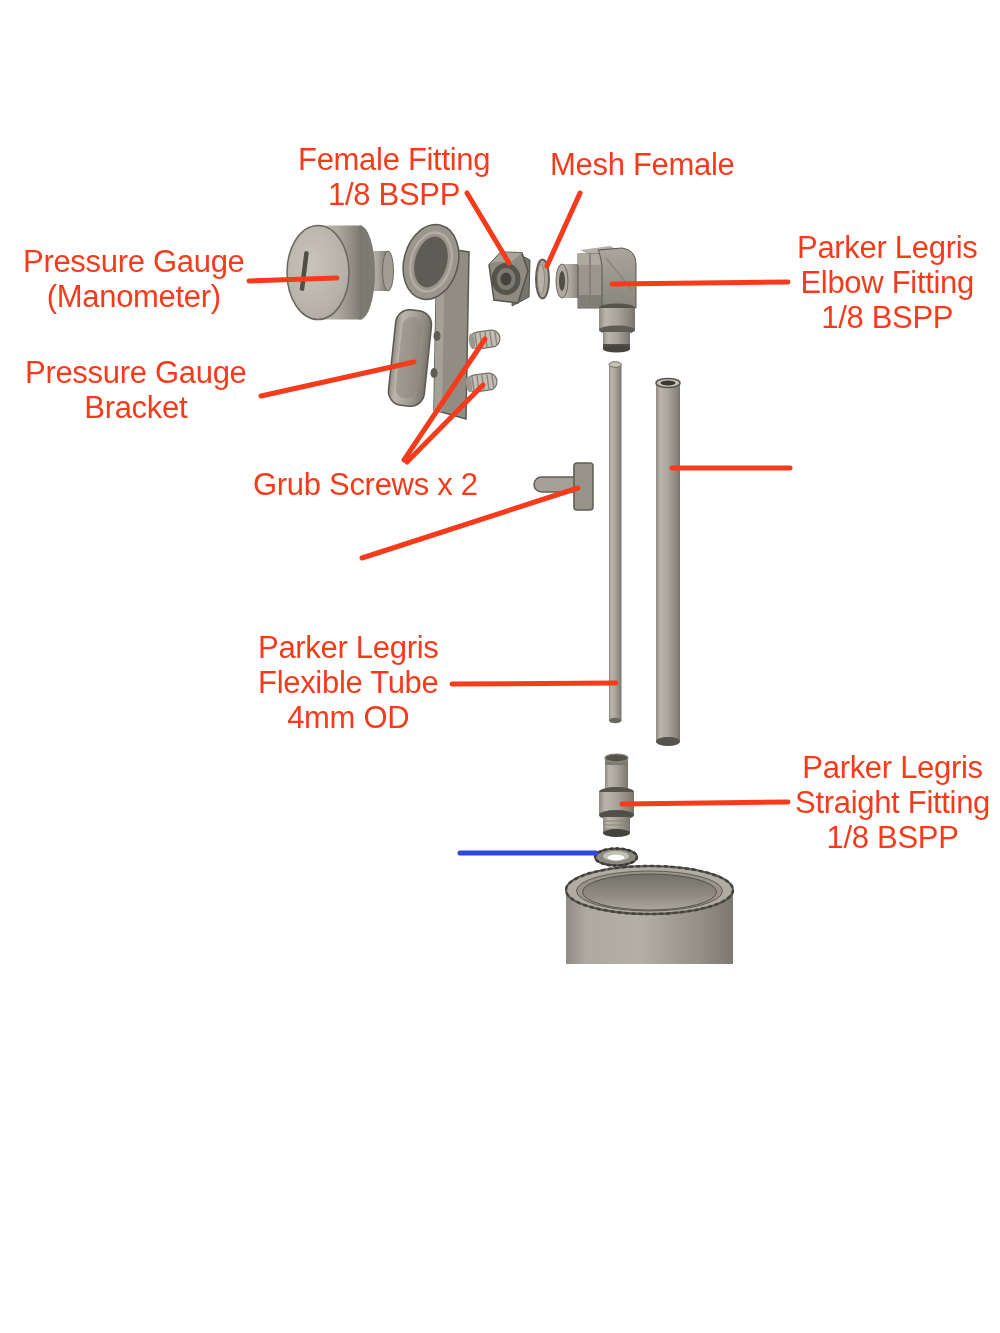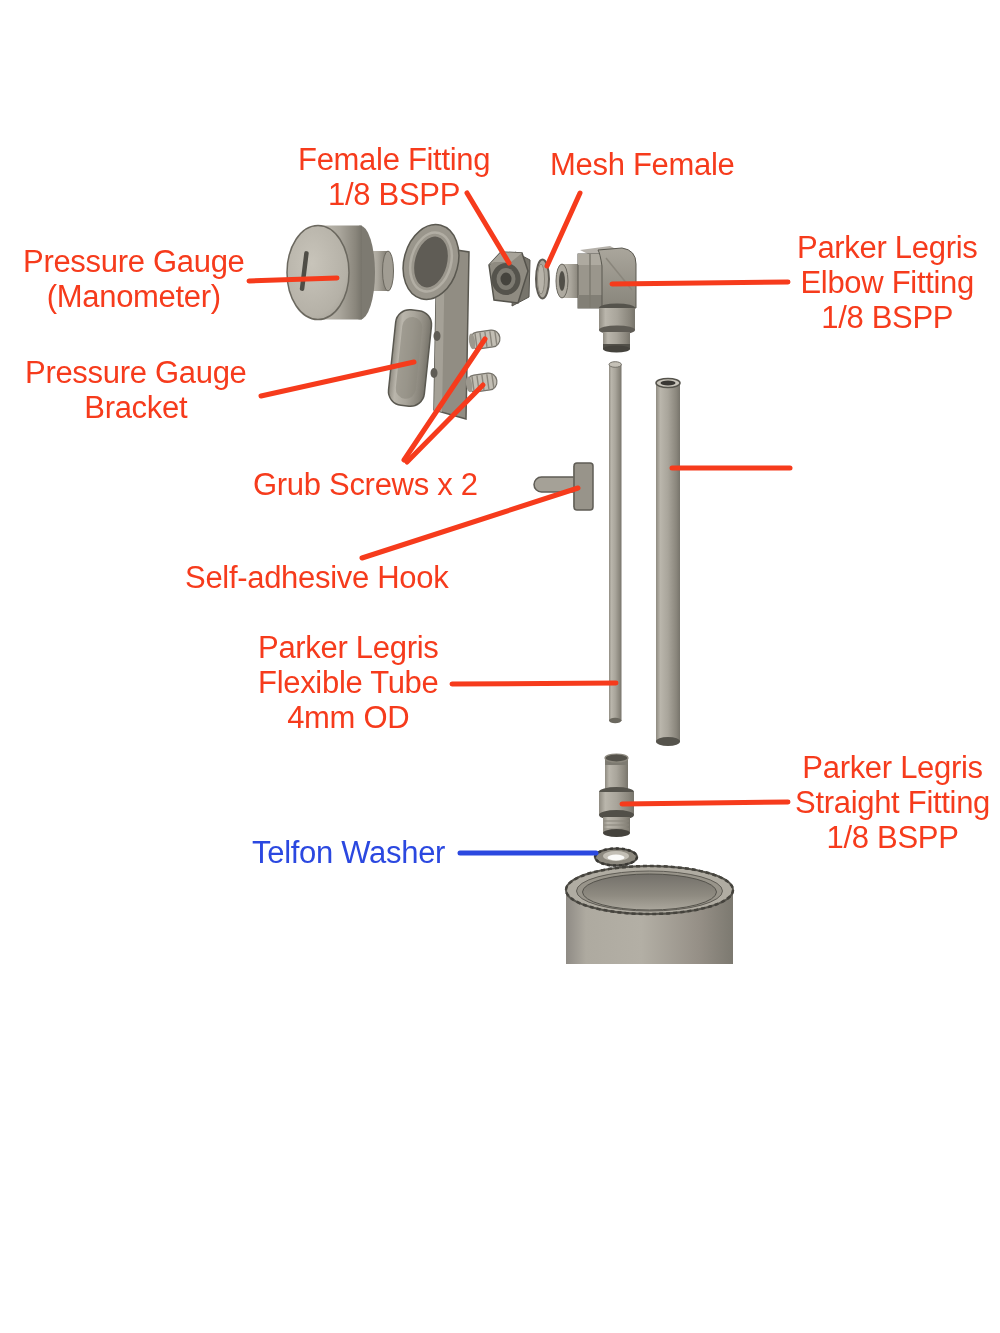--- a/index.html
+++ b/index.html
@@ -216,22 +216,20 @@
 1/8 BSPP</div>
   <div class="label red lbl-mesh">Mesh Female</div>
   <div class="label red lbl-gauge">Pressure Gauge
 (Manometer)</div>
   <div class="label red lbl-elbow">Parker Legris
 Elbow Fitting
 1/8 BSPP</div>
   <div class="label red lbl-bracket">Pressure Gauge
 Bracket</div>
   <div class="label red lbl-grub">Grub Screws x 2</div>
-  <div class="label red lbl-hook">Self-adhesive Hook</div>
   <div class="label red lbl-flex">Parker Legris
 Flexible Tube
 4mm OD</div>
   <div class="label red lbl-straight">Parker Legris
 Straight Fitting
 1/8 BSPP</div>
-  <div class="label blue lbl-washer">Telfon Washer</div>
   <div class="label blue lbl-piston">Female</div>
 </div>
 
 </body></html>

